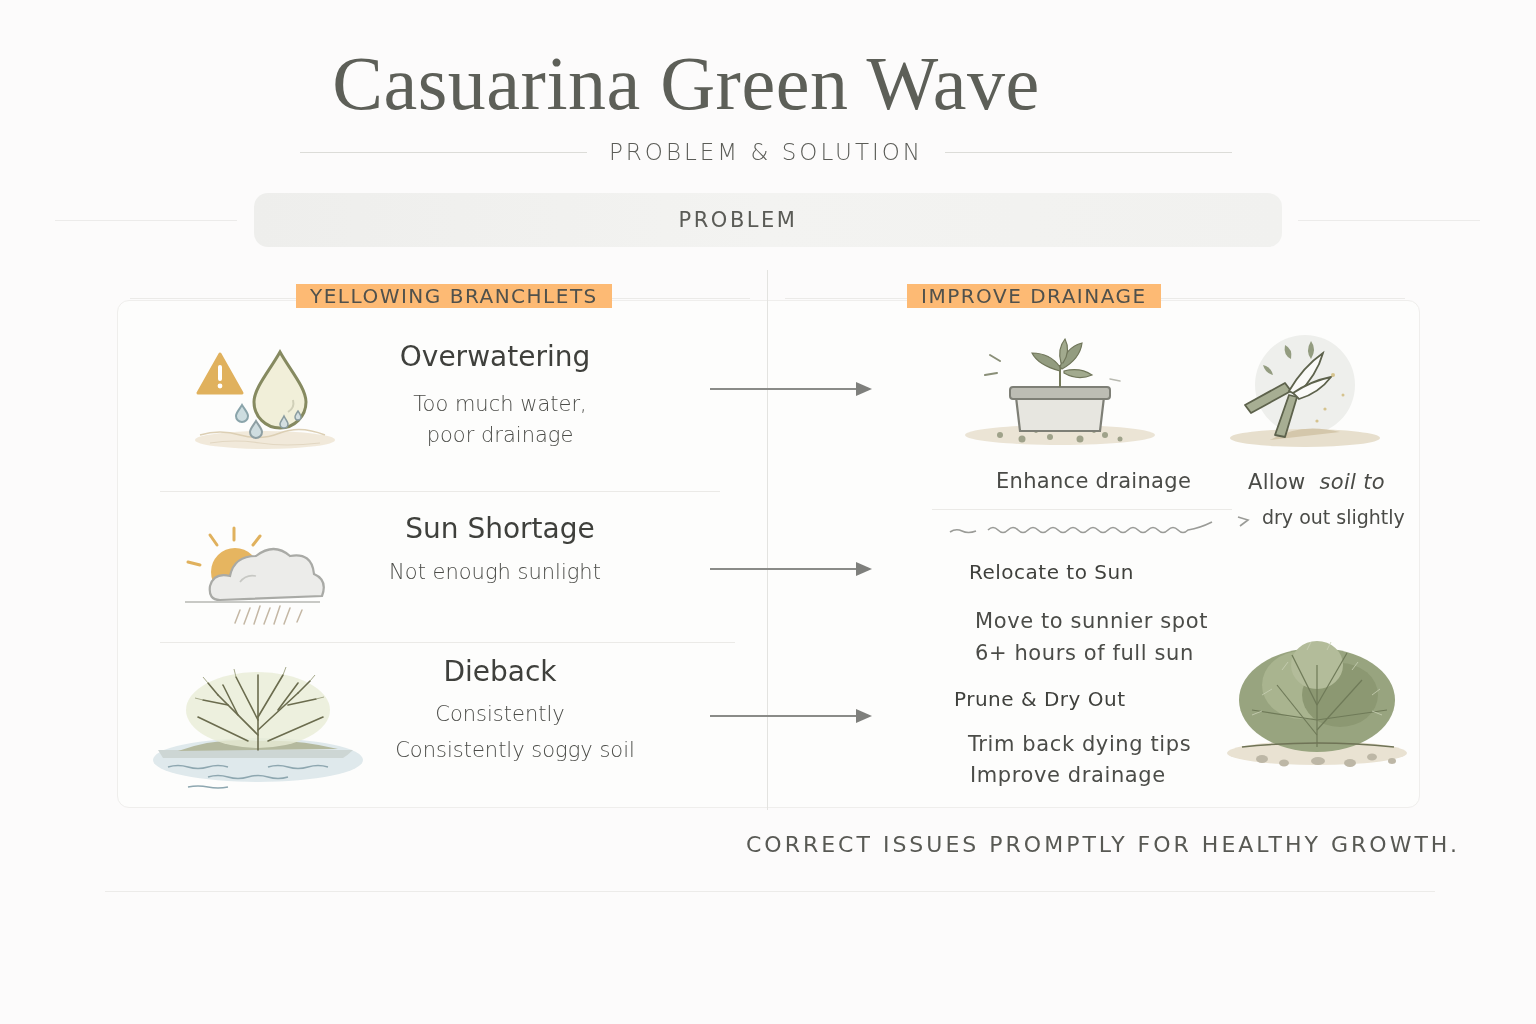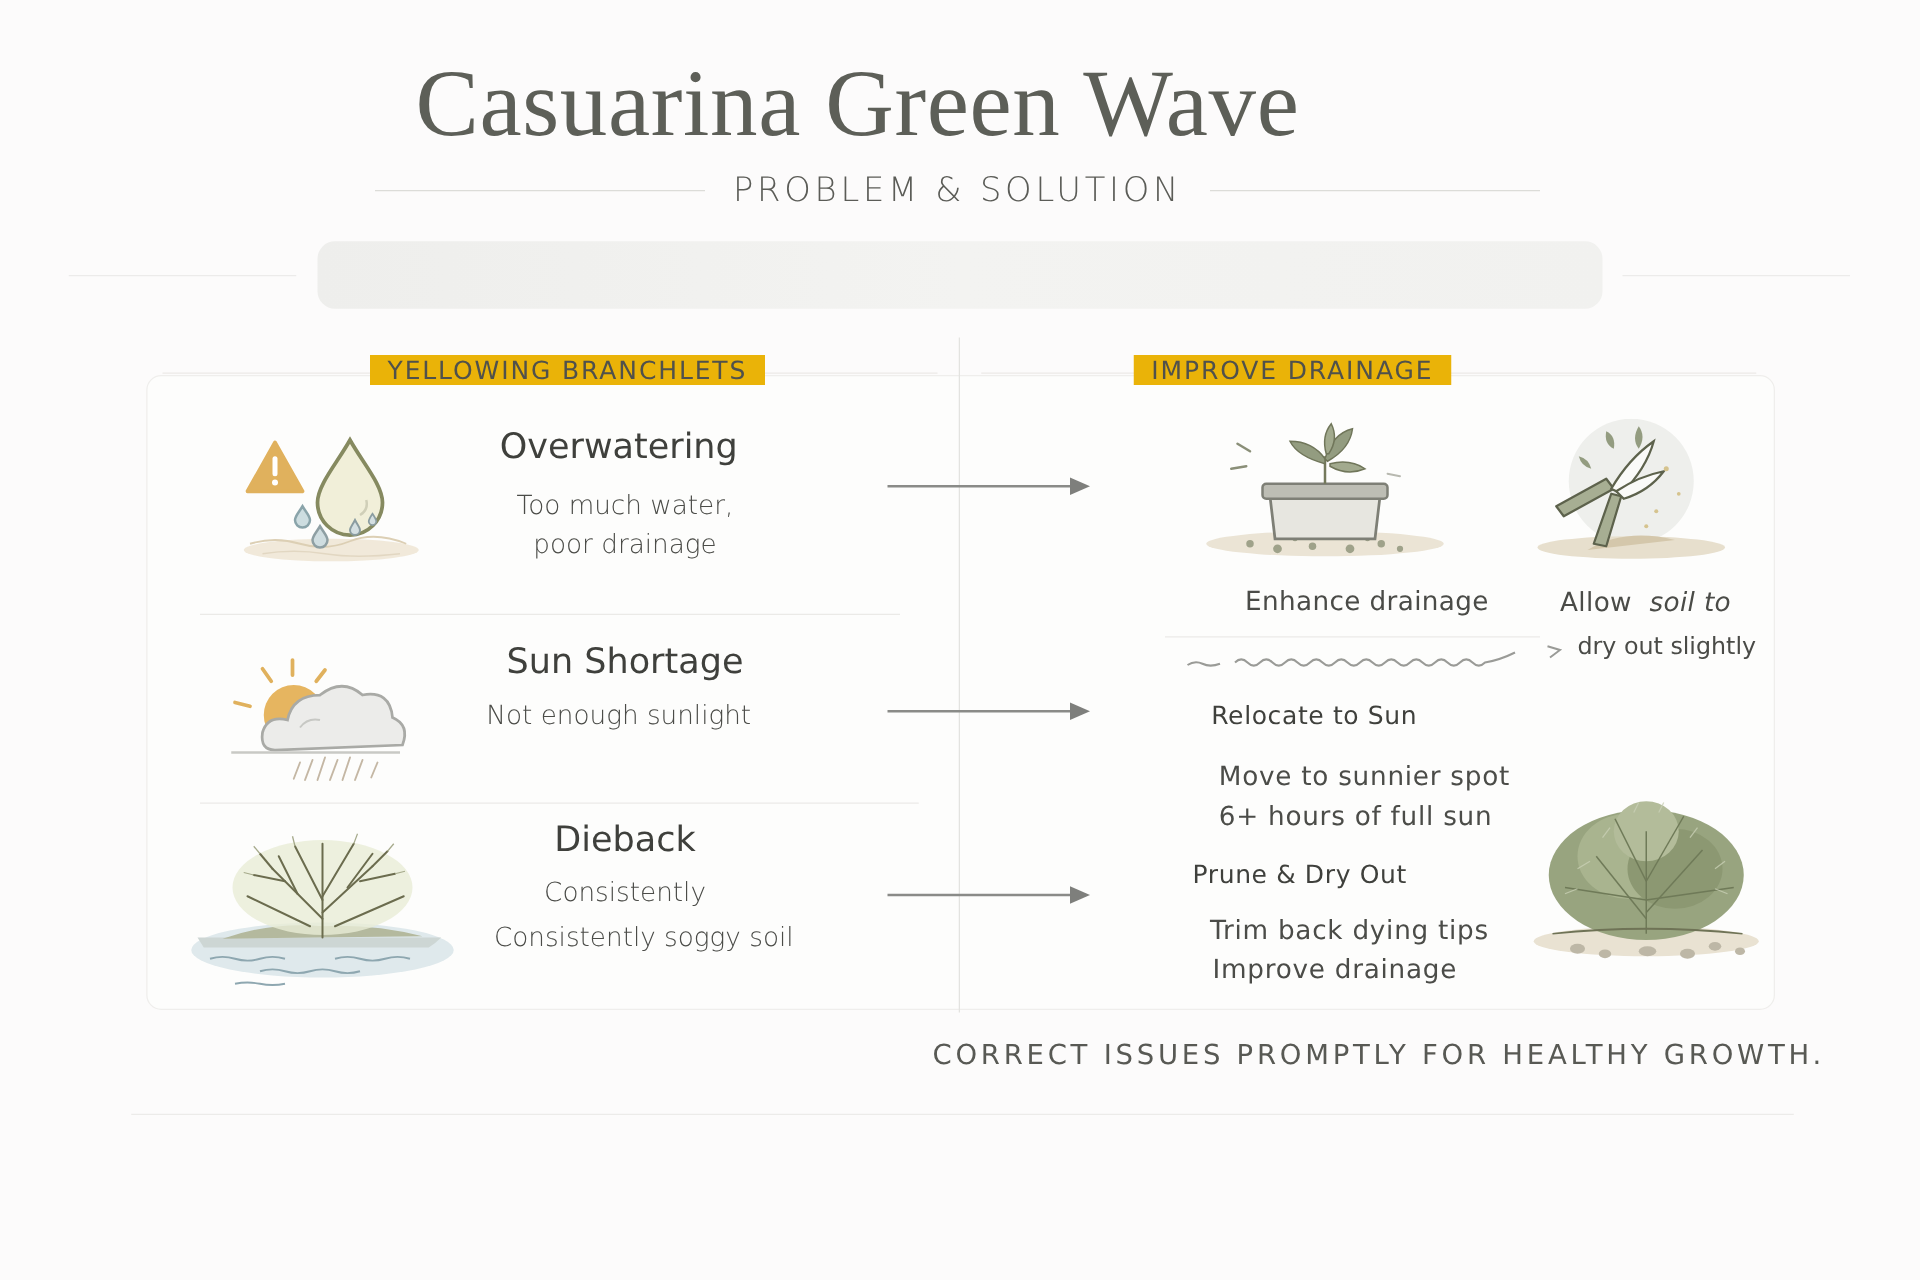--- a/index.html
+++ b/index.html
@@ -10,21 +10,21 @@
     position: absolute; left: 0; width: 1372px; top: 38px; text-align: center;
     font-family: "Liberation Serif", "DejaVu Serif", serif;
     font-size: 76px; color: #5d5f58; letter-spacing: 0.5px; line-height: 90px;
   }
   .subtitle-row {
     position: absolute; top: 132px; left: 300px; width: 932px; height: 40px;
     display: flex; align-items: center; justify-content: center; gap: 22px;
   }
   .subtitle-row .rule { flex: 1; height: 1px; background: #dcdcd8; }
   .subtitle {
-    font-family: "DejaVu Sans", sans-serif; font-size: 27px; letter-spacing: 3px;
+    font-family: "DejaVu Sans", sans-serif; font-size: 23px; letter-spacing: 3px;
     color: #5b5c57; font-weight: 300; white-space: nowrap;
   }
 
   .side-rule { position: absolute; height: 1px; background: #ecebea; top: 220px; }
 
   .header-bar {
     position: absolute; left: 254px; top: 193px; width: 1028px; height: 54px;
     border-radius: 14px; background: linear-gradient(90deg, #eeeeec 0%, #f3f3f1 50%, #f1f1ef 100%);
     display: flex;
   }
@@ -34,21 +34,21 @@
   .header-bar .col.right { padding-left: 60px; padding-bottom: 4px; }
 
   .main-card {
     position: absolute; left: 117px; top: 300px; width: 1303px; height: 508px;
     border: 1px solid #efeeec; border-radius: 12px; background: #fdfdfc;
   }
   .vdivider { position: absolute; left: 767px; top: 270px; width: 1px; height: 540px; background: #e3e3e0; }
 
   .section-head {
     position: absolute; top: 284px; font-size: 20px; letter-spacing: 1.5px; color: #50514c;
-    background: #eab308; padding: 0 14px; white-space: nowrap;
+    background: #fdba74; padding: 0 14px; white-space: nowrap;
   }
   .section-line { position: absolute; top: 298px; height: 1px; background: #ebeae8; }
 
   .row-sep { position: absolute; height: 1px; background: #ebeae7; }
 
   .problem-title { position: absolute; text-align: center; font-size: 28px; color: #3f403c; white-space: nowrap; }
   .problem-text { position: absolute; text-align: center; font-size: 21px; color: #4b4c48; line-height: 31px; white-space: nowrap; font-weight: 300; }
 
   .arrow { position: absolute; height: 14px; }
   .arrow .shaft { position: absolute; left: 0; top: 6px; height: 1.5px; background: #8a8b88; }
@@ -76,20 +76,21 @@
 <div class="subtitle-row">
   <div class="rule"></div>
   <div class="subtitle">PROBLEM &amp; SOLUTION</div>
   <div class="rule"></div>
 </div>
 
 <div class="side-rule" style="left:55px;width:182px;"></div>
 <div class="side-rule" style="left:1298px;width:182px;"></div>
 
 <div class="header-bar">
+  <div class="col left">PROBLEM</div>
 </div>
 
 <div class="main-card"></div>
 <div class="vdivider"></div>
 
 <div class="section-line" style="left:130px;width:620px;"></div>
 <div class="section-head" style="left:296px;">YELLOWING BRANCHLETS</div>
 <div class="section-line" style="left:785px;width:620px;"></div>
 <div class="section-head" style="left:907px;">IMPROVE DRAINAGE</div>
 

